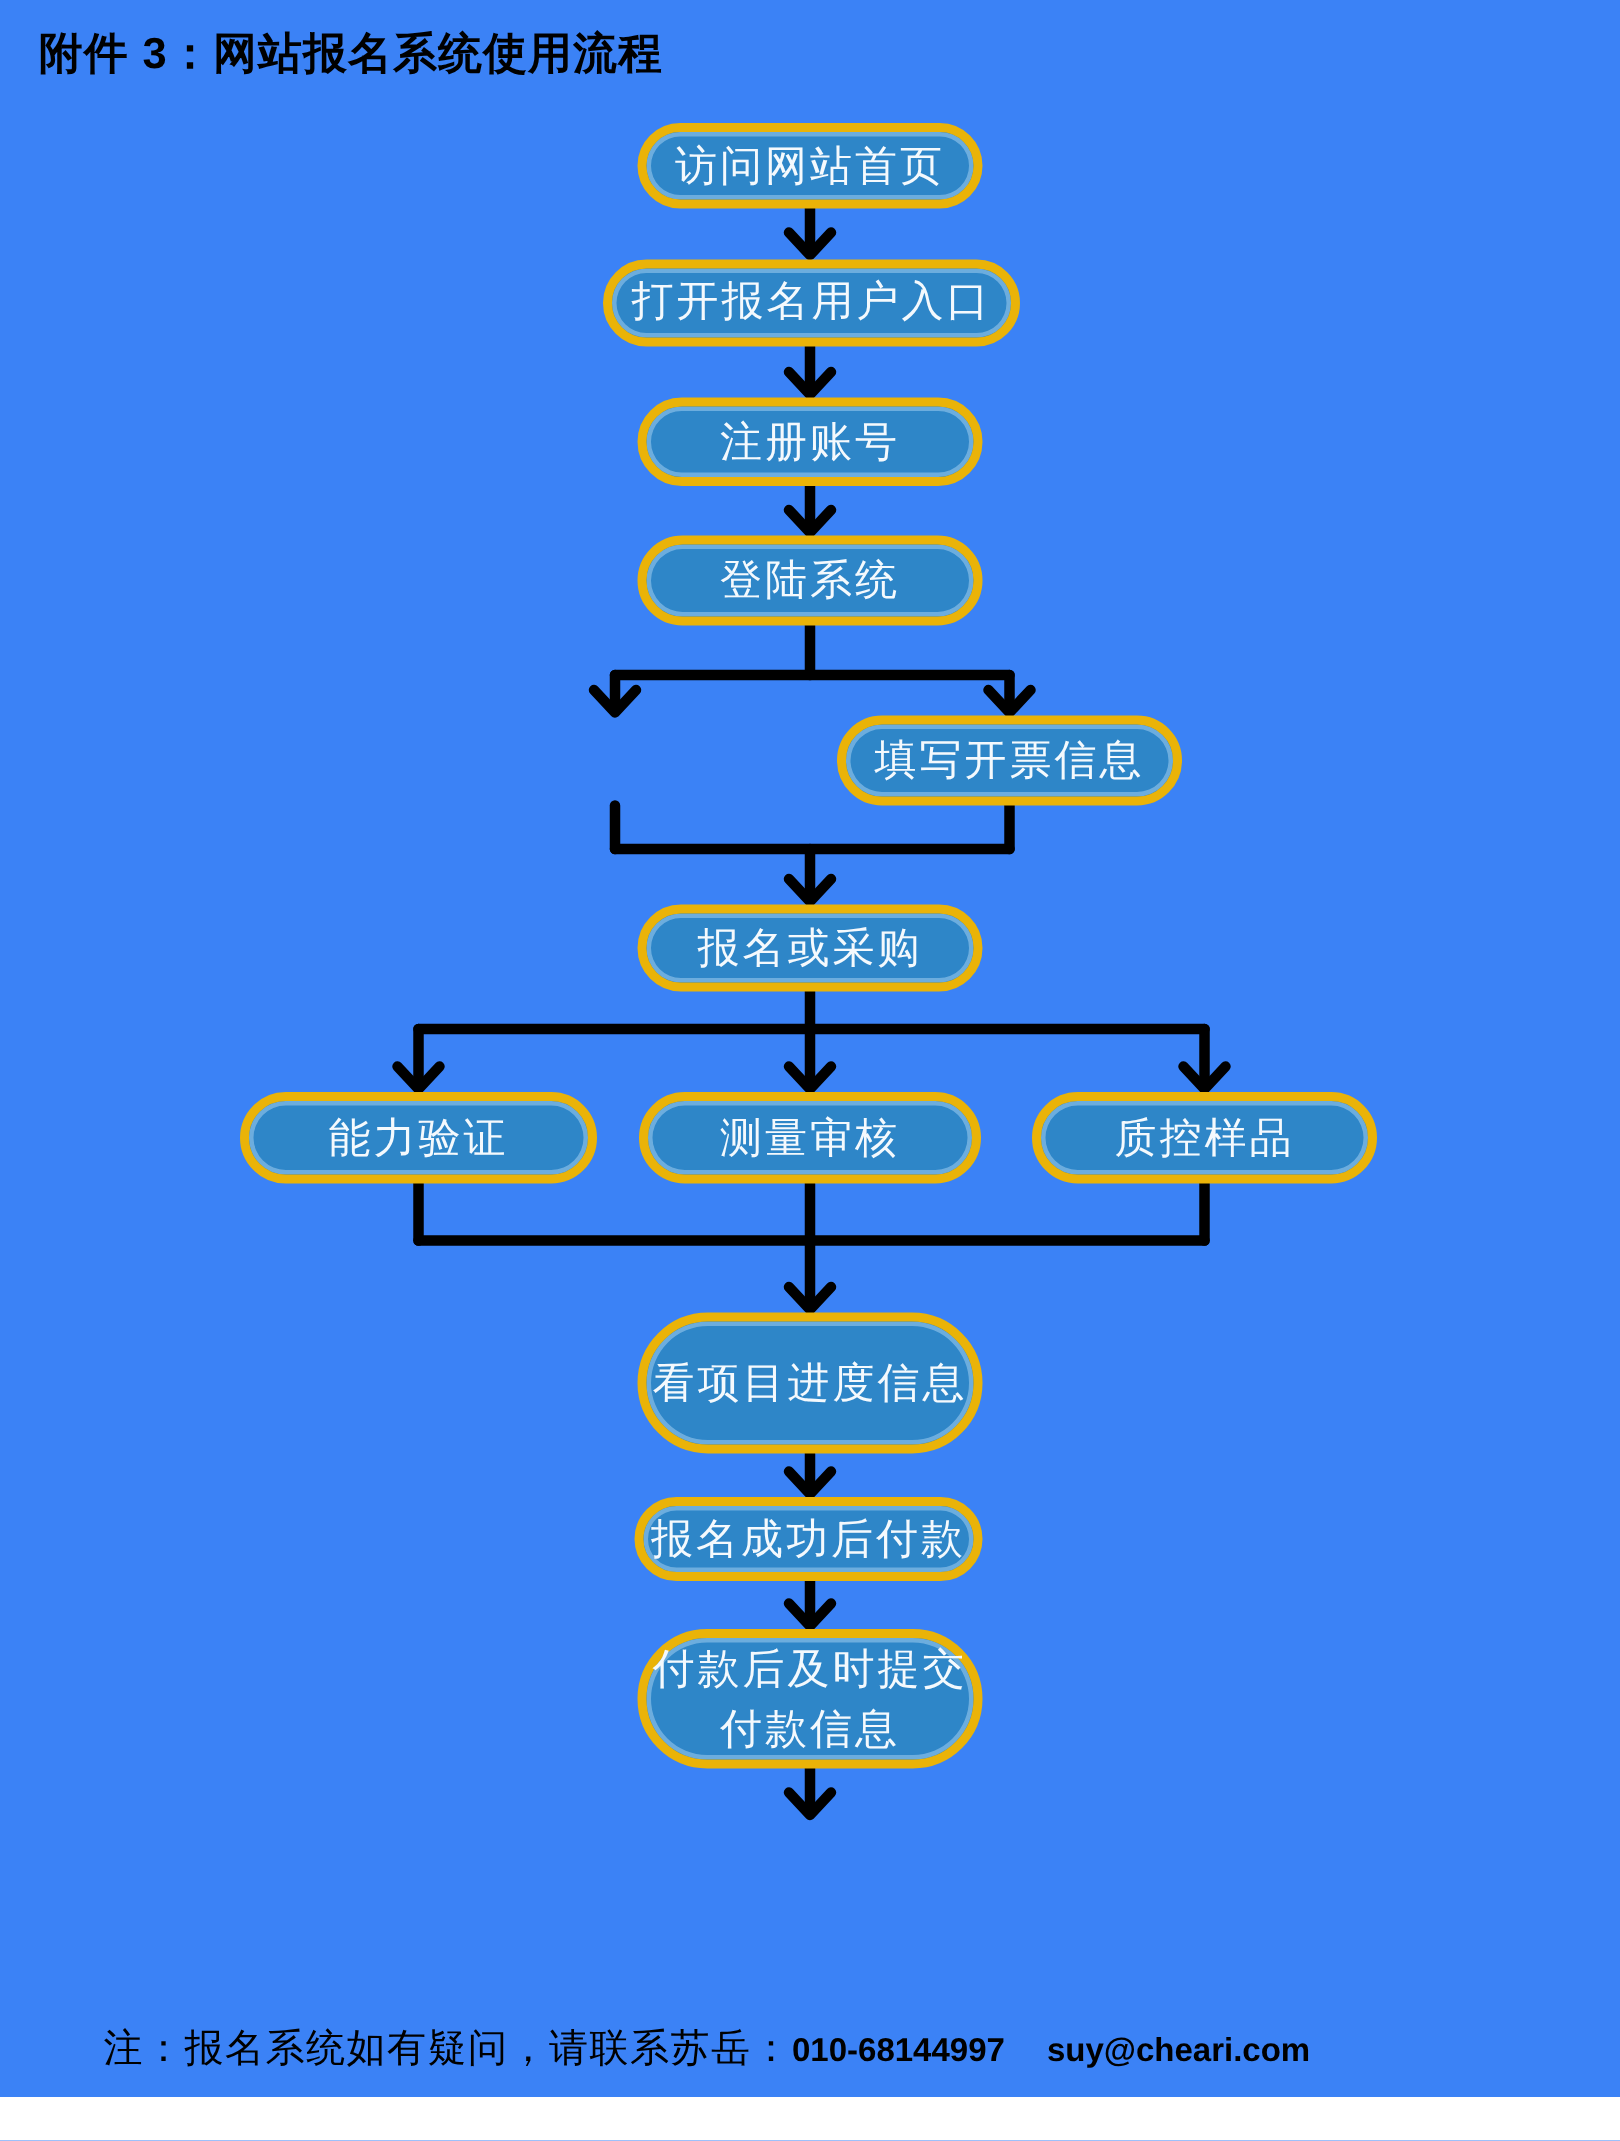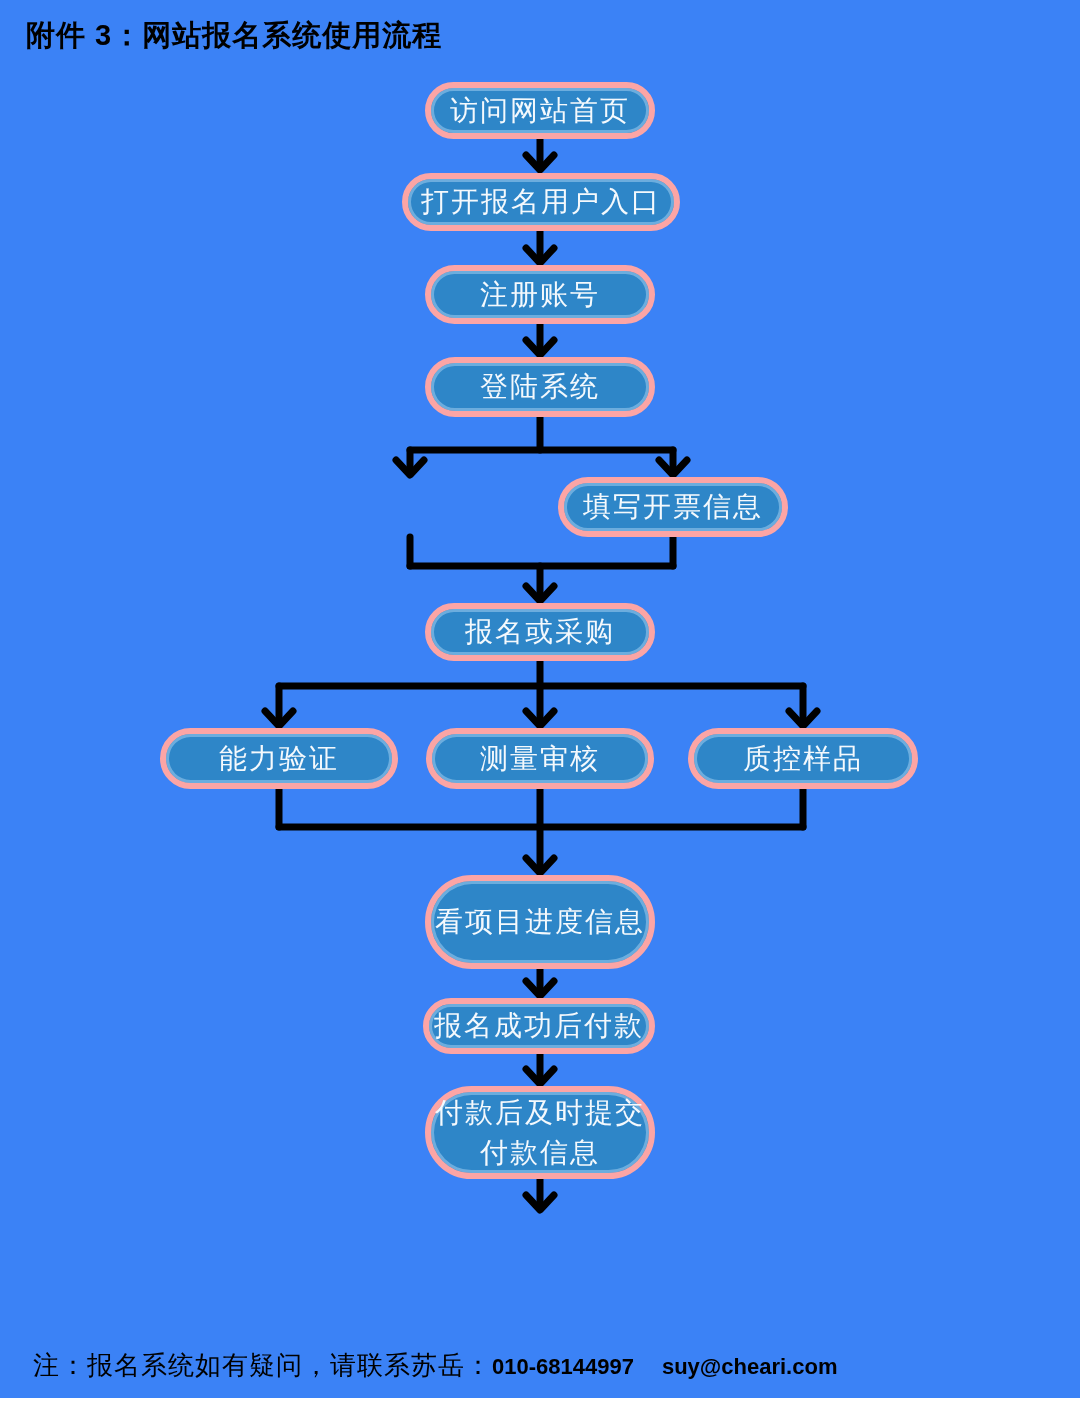--- a/index.html
+++ b/index.html
@@ -28,21 +28,21 @@
     position: absolute;
     left: 0;
     top: 0;
     width: 1080px;
     height: 1427px;
   }
   .flow-node {
     position: absolute;
     box-sizing: border-box;
     background: #2E86C8;
-    border: 6px solid #fca5a5;
+    border: 6px solid #eab308;
     box-shadow: inset 0 0 0 3px rgba(160, 205, 240, 0.55);
     display: flex;
     flex-direction: column;
     align-items: center;
     justify-content: center;
     text-align: center;
     color: #F4F9FD;
     font-size: 28px;
     line-height: 40px;
     letter-spacing: 2px;
@@ -52,20 +52,21 @@
     position: absolute;
     left: 33px;
     top: 1348px;
     font-size: 26px;
     color: #000000;
     white-space: nowrap;
   }
   .footer-note .cn {
     font-family: "Liberation Serif", "DejaVu Serif", serif;
     letter-spacing: 1px;
+    margin-left: 36px;
   }
   .footer-note .contact {
     font-family: "Liberation Sans", "DejaVu Sans", sans-serif;
     font-weight: bold;
     font-size: 22px;
   }
   .footer-note .gap {
     display: inline-block;
     width: 28px;
   }

